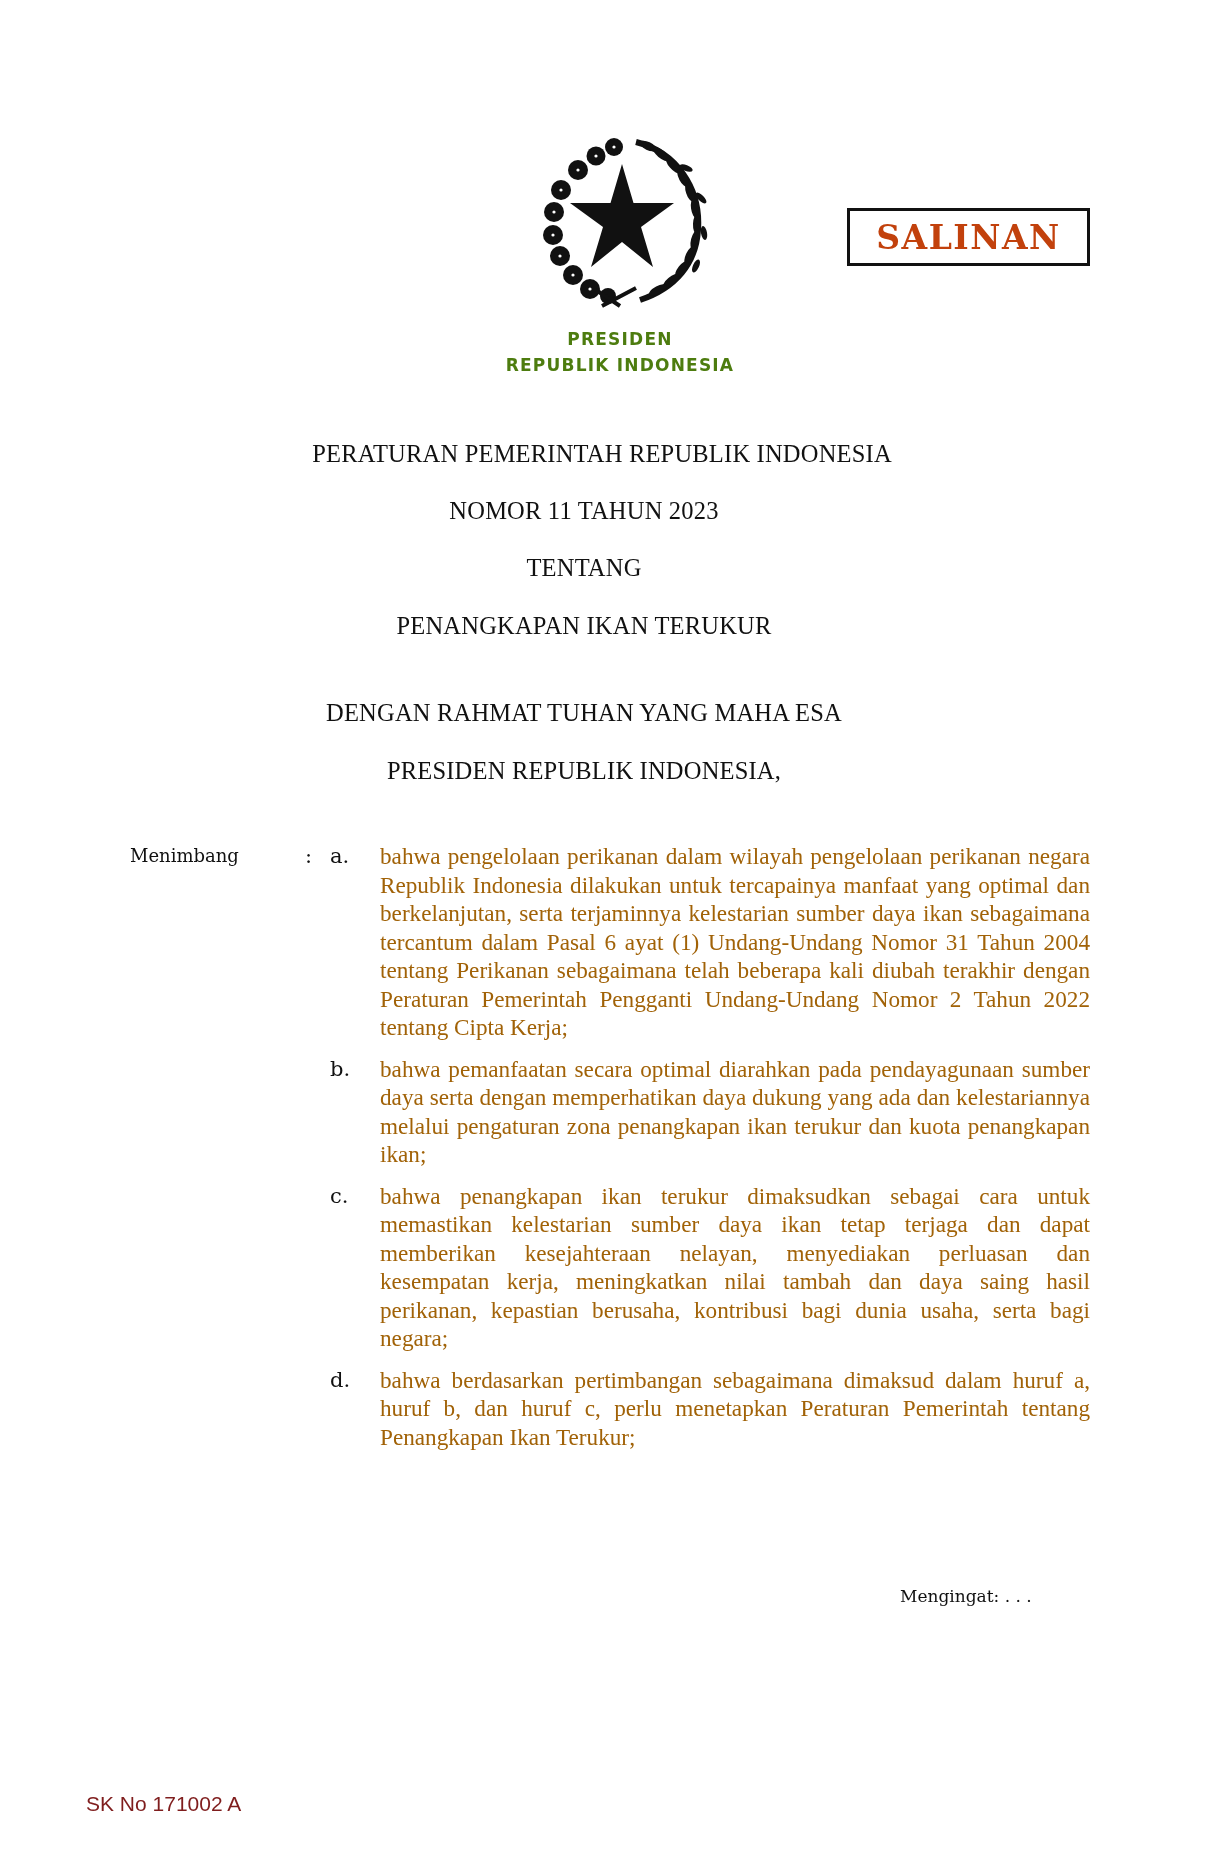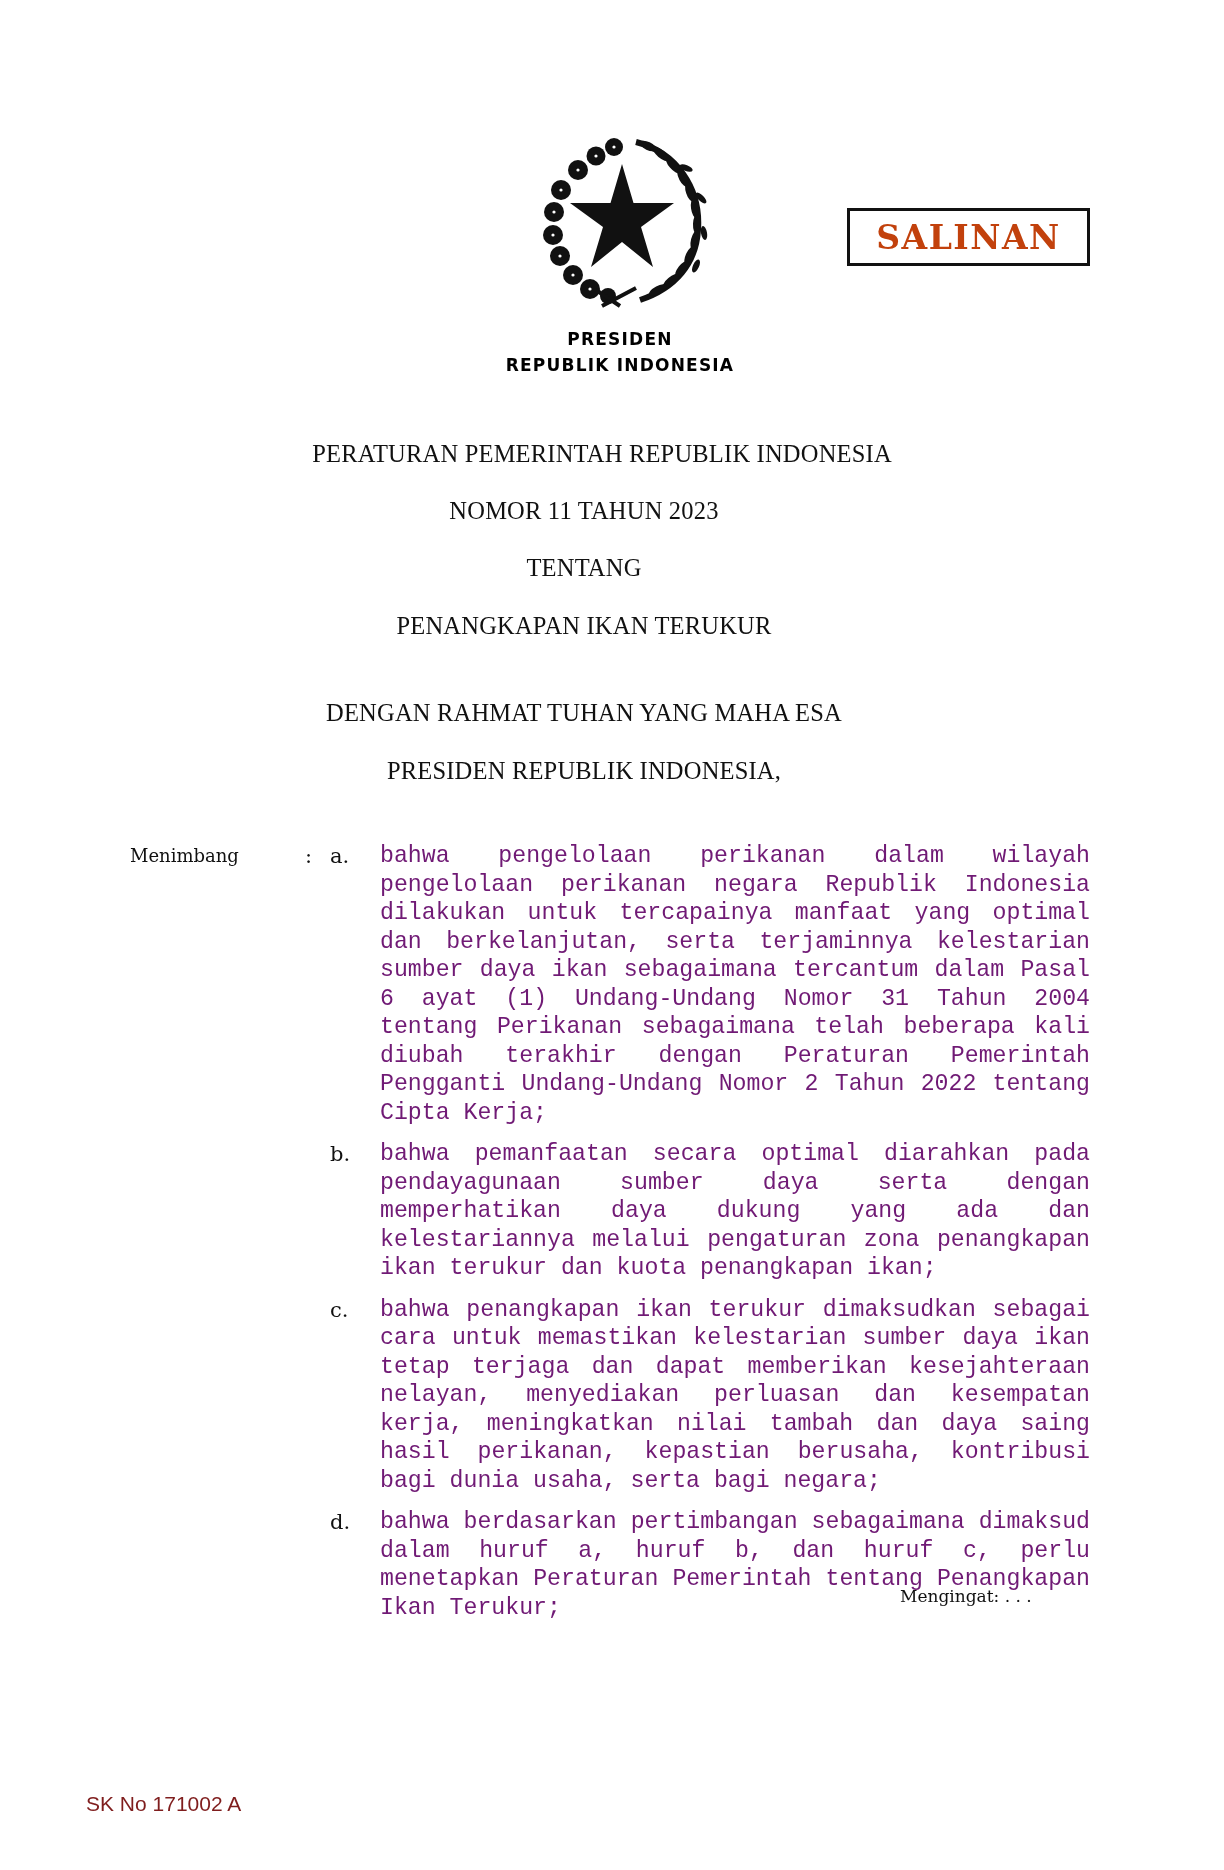--- a/index.html
+++ b/index.html
@@ -56,21 +56,21 @@
     
     .presiden-label {
       position: absolute;
       left: 400px;
       width: 440px;
       text-align: center;
       font-family: "DejaVu Sans", "Liberation Sans", sans-serif;
       font-weight: bold;
       font-size: 17px;
       letter-spacing: 1.2px;
-      color: #000000;
+      color: #4d7c0f;
       line-height: 20px;
     }
     .presiden-label.l1 { top: 329px; }
     .presiden-label.l2 { top: 355px; }
 
     
     .title-line {
       position: absolute;
       left: 0;
       width: 1224px;
@@ -117,26 +117,26 @@
     }
     .item-letter {
       width: 50px;
       flex: 0 0 50px;
       font-family: "DejaVu Serif", "Liberation Serif", serif;
       font-size: 21px;
       line-height: 28.5px;
     }
     .item-text {
       flex: 1;
-      font-family: Liberation Mono, monospace;
+      font-family: Liberation Serif, serif;
       font-size: 23.2px;
       line-height: 28.5px;
       text-align: justify;
       text-align-last: left;
-      color: #701a75;
+      color: #a16207;
     }
 
     .mengingat {
       position: absolute;
       left: 900px;
       top: 1582px;
       font-family: "DejaVu Serif", "Liberation Serif", serif;
       font-size: 17px;
       line-height: 28px;
     }

